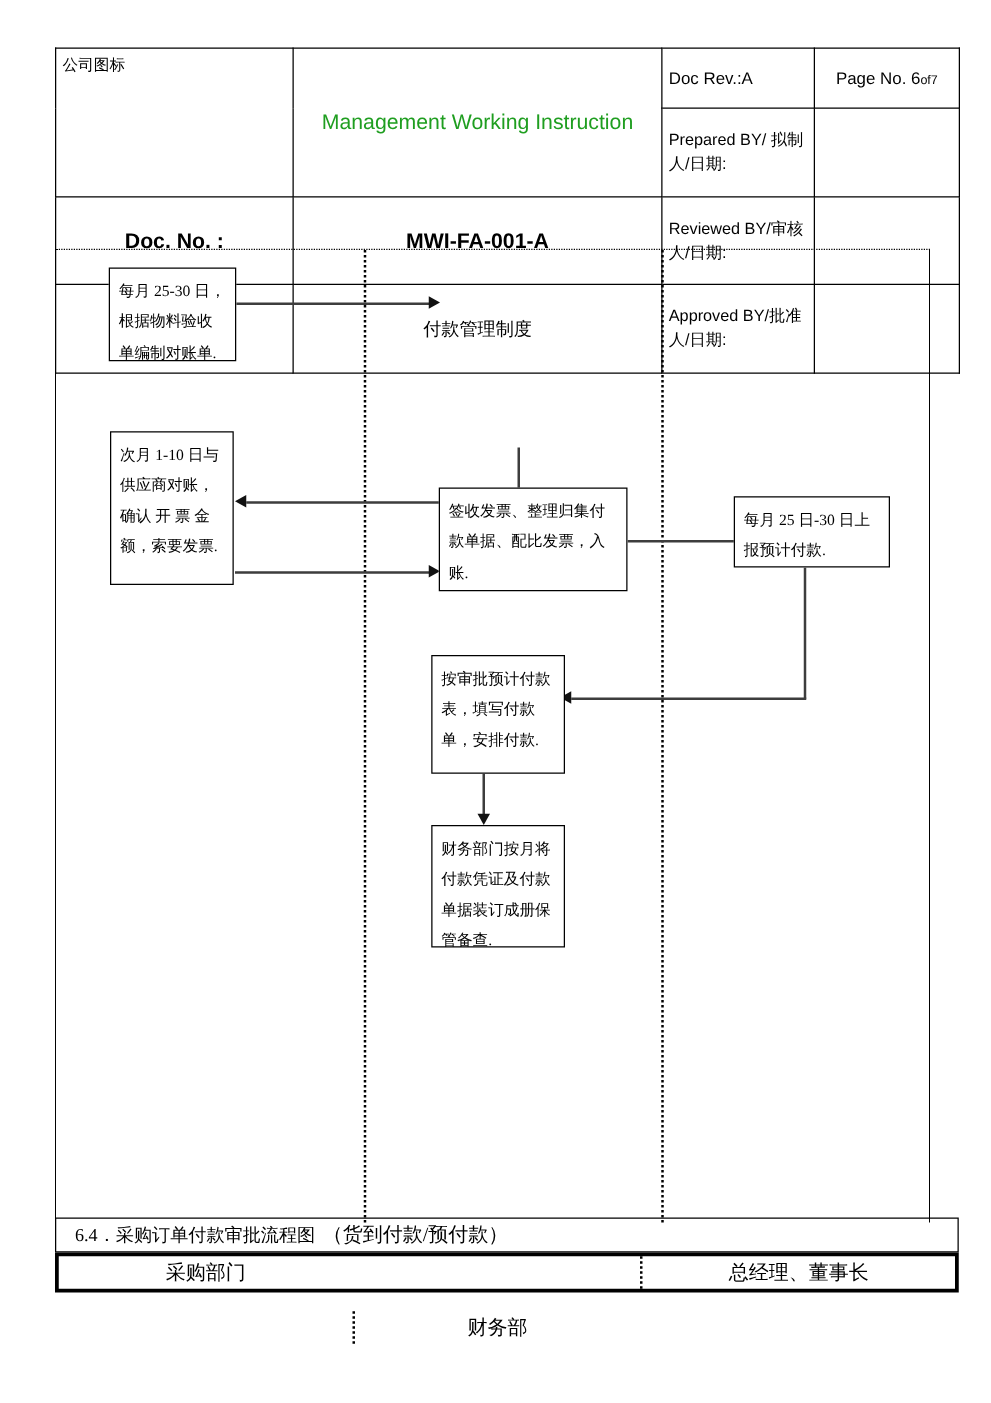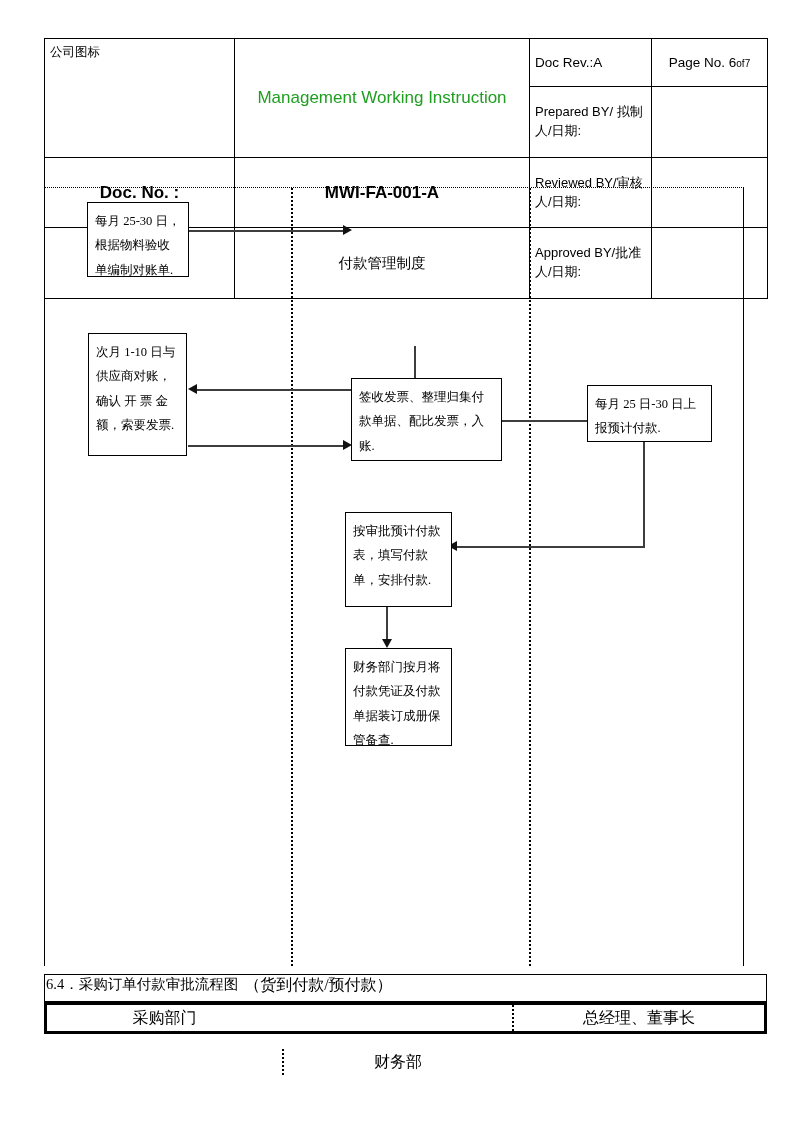--- a/index.html
+++ b/index.html
@@ -88,21 +88,21 @@
     line-height: 1.45;
     text-align: left;
     margin-top: 16px;
   }
   .cell-blank { }
 
   
   .flow-area {
     position: absolute;
     left: 44px;
-    top: 187px;
+    top: 199px;
     width: 700px;
     height: 779px;
     border-left: 1px solid #000;
     border-right: 1px solid #000;
     border-top: 1px dotted #000;
     box-sizing: border-box;
   }
   .col-div {
     position: absolute;
     top: 0;
@@ -161,22 +161,22 @@
   .section-row {
     position: absolute;
     left: 44px;
     top: 974px;
     width: 723px;
     height: 28px;
     border: 1px solid #000;
     border-top: 1px solid #000;
     box-sizing: border-box;
     display: flex;
-    align-items: flex-start;
-    padding-left: 1px;
+    align-items: center;
+    padding-left: 15px;
     font-size: 14.5px;
     font-family: "Liberation Serif", "DejaVu Serif", serif;
   }
   .section-row .sec-sub {
     font-size: 16px;
     margin-left: 6px;
   }
 
   
   .foot-table {

